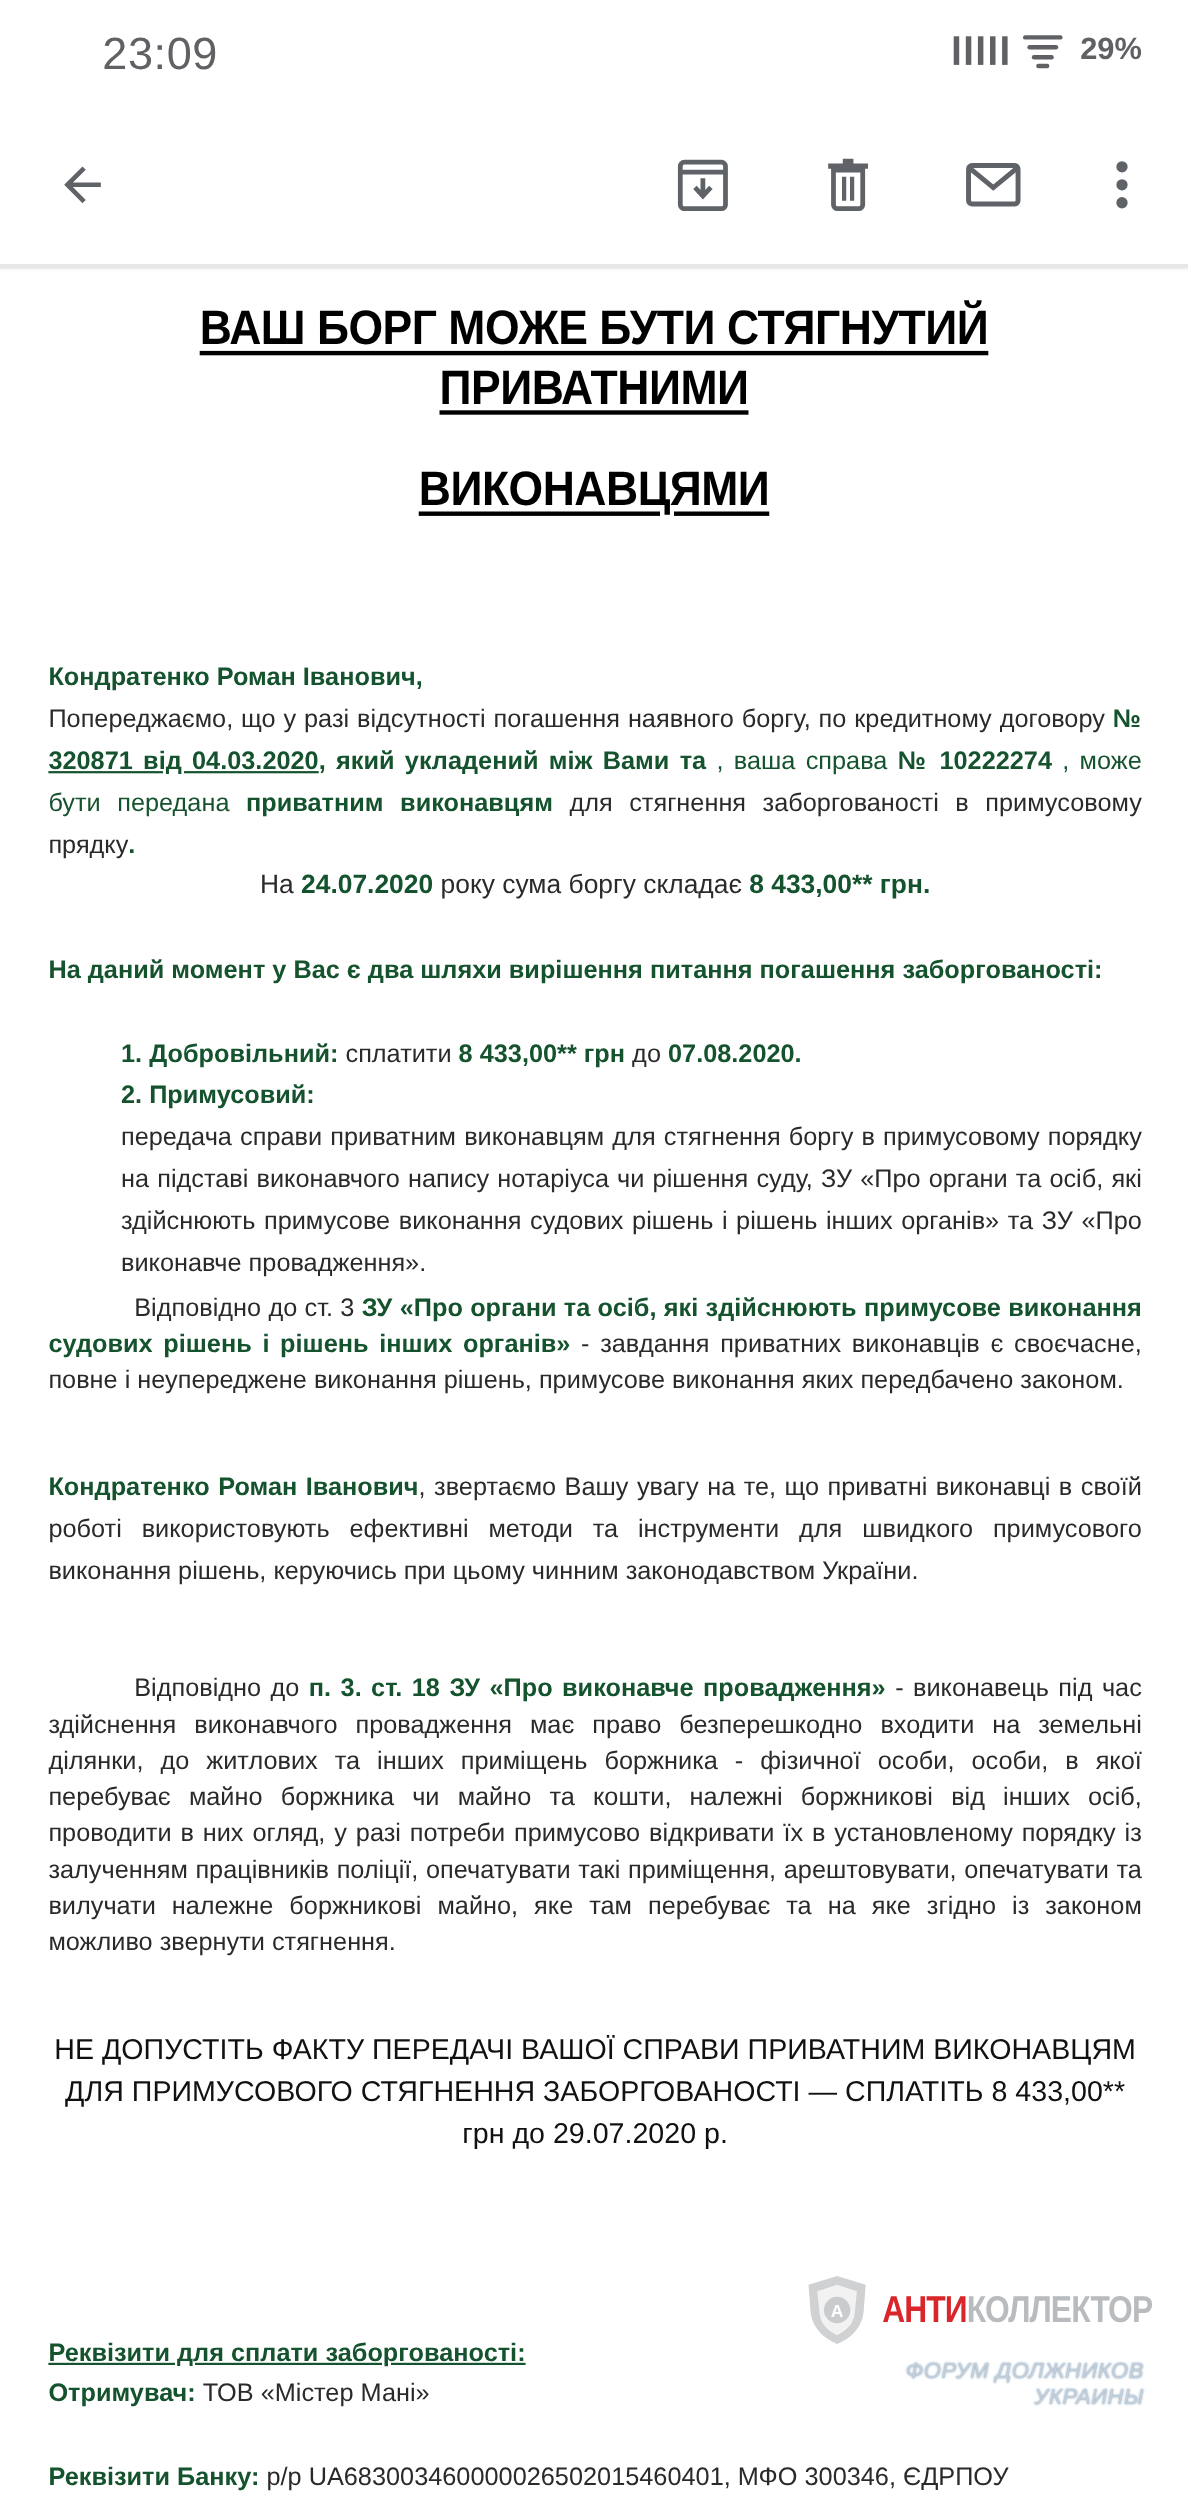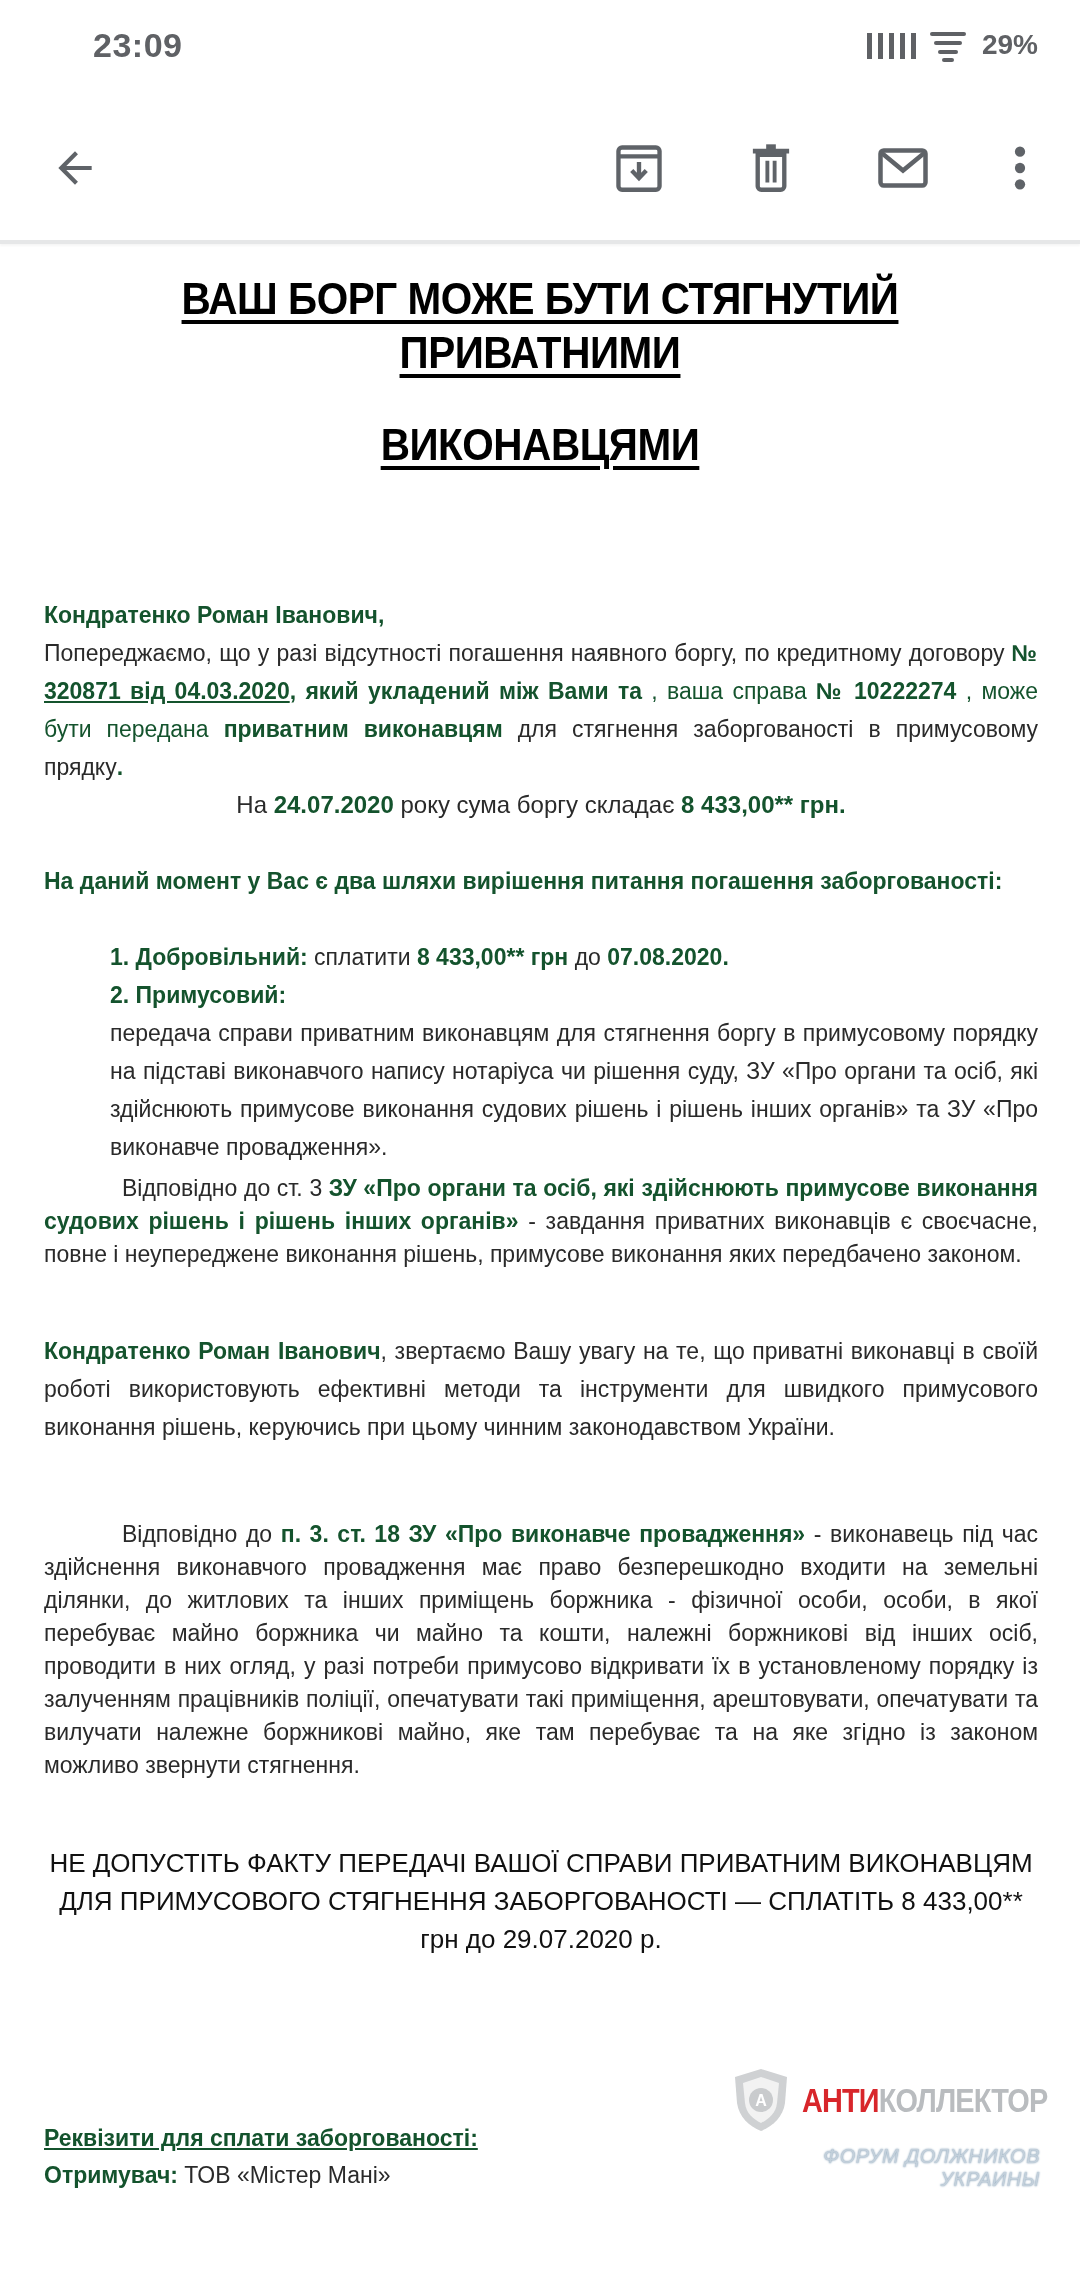--- a/index.html
+++ b/index.html
@@ -9,21 +9,21 @@
     font-family: "Liberation Sans", sans-serif;
     color: #1a1a1a;
     position: relative;
   }
   
   .status-bar {
     position: absolute; left: 0; top: 0; width: 1080px; height: 95px;
   }
   .status-time {
     position: absolute; left: 93px; top: 26px;
-    font-size: 34px; color: #5f6165; font-weight: bold;
+    font-size: 41px; color: #5f6165; font-weight: normal;
     letter-spacing: 0.5px;
   }
   .status-right {
     position: absolute; right: 42px; top: 28px;
     display: flex; align-items: center; gap: 14px;
   }
   .sig-bars { display: flex; gap: 6px; align-items: flex-end; height: 28px; }
   .sig-bars span { display: block; width: 5px; height: 26px; background: #5f6165; }
   .wifi-icon { width: 38px; height: 34px; position: relative; }
   .wifi-icon span { position: absolute; left: 0; height: 4px; background: #5f6165; border-radius: 2px; }
@@ -175,20 +175,21 @@
 
   <div class="p" style="top:1088px;"><b>Кондратенко Роман Іванович</b><span>, звертаємо Вашу увагу на те, що приватні виконавці в своїй роботі використовують ефективні методи та інструменти для швидкого примусового виконання рішень, керуючись при цьому чинним законодавством України.</span></div>
 
   <div class="p indent" style="top:1274px;line-height:33px;"><span>Відповідно до </span><b>п. 3. ст. 18 ЗУ «Про виконавче провадження»</b><span> - виконавець під час здійснення виконавчого провадження має право безперешкодно входити на земельні ділянки, до житлових та інших приміщень боржника - фізичної особи, особи, в якої перебуває майно боржника чи майно та кошти, належні боржникові від інших осіб, проводити в них огляд, у разі потреби примусово відкривати їх в установленому порядку із залученням працівників поліції, опечатувати такі приміщення, арештовувати, опечатувати та вилучати належне боржникові майно, яке там перебуває та на яке згідно із законом можливо звернути стягнення.</span></div>
 
   <div class="warning" style="top:1600px;">НЕ ДОПУСТІТЬ ФАКТУ ПЕРЕДАЧІ ВАШОЇ СПРАВИ ПРИВАТНИМ ВИКОНАВЦЯМ ДЛЯ ПРИМУСОВОГО СТЯГНЕННЯ ЗАБОРГОВАНОСТІ — СПЛАТІТЬ 8 433,00** грн до 29.07.2020 р.</div>
 
 
   <div class="p" style="top:1912px;"><b>Отримувач:</b><span> ТОВ «Містер Мані»</span></div>
   <div class="p" style="top:1875px;"><b class="u">Реквізити для сплати заборгованості:</b></div>
+  <div class="p" style="top:1988px;white-space:nowrap;"><b>Реквізити Банку:</b><span> р/р UA683003460000026502015460401, МФО 300346, ЄДРПОУ</span></div>
 </div>
 
 <div class="watermark">
   <svg class="wm-shield" viewBox="0 0 60 66">
     <path d="M30 2 L56 10 L54 36 C52 50 42 59 30 64 C18 59 8 50 6 36 L4 10 Z" fill="#cfd1d3"></path>
     <path d="M30 10 L48 16 L46 36 C45 46 38 52 30 56 C22 52 15 46 14 36 L12 16 Z" fill="#f2f2f2"></path>
     <circle cx="30" cy="33" r="12" fill="#c9cbcd"></circle>
     <text x="30" y="39" text-anchor="middle" font-size="16" font-weight="bold" fill="#ffffff" font-family="Liberation Sans, sans-serif">A</text>
   </svg>
   <div class="wm-title"><span class="red">АНТИ</span><span class="grey">КОЛЛЕКТОР</span></div>

